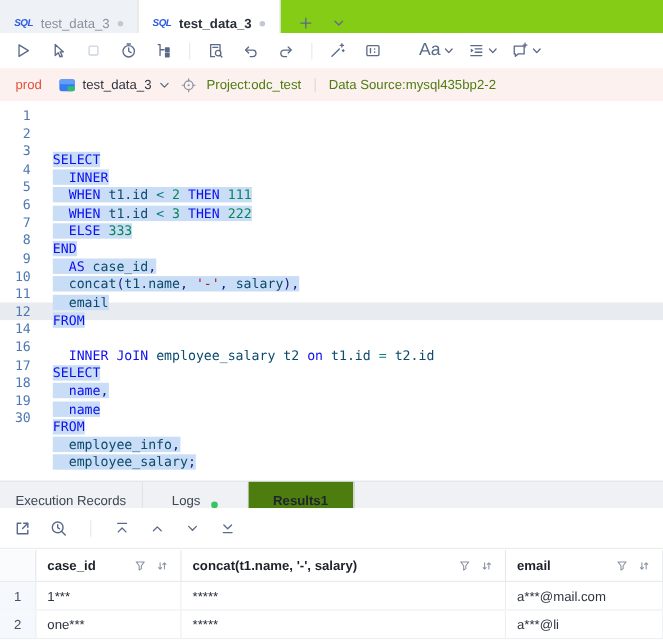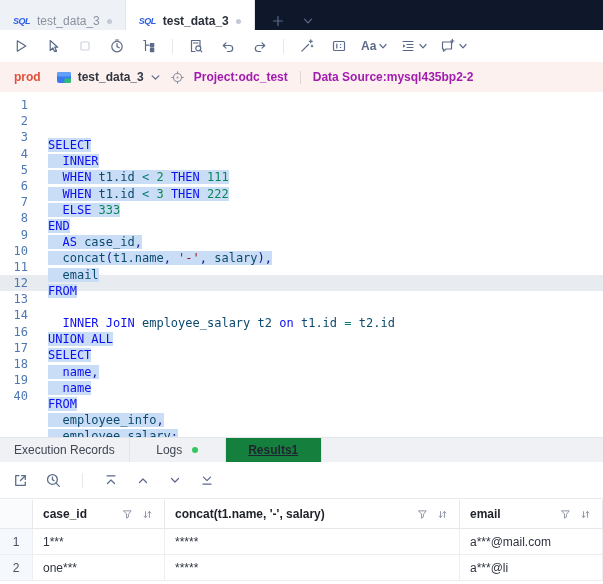--- a/index.html
+++ b/index.html
@@ -4,59 +4,59 @@
 <style>
   * { margin:0; padding:0; box-sizing:border-box; }
   html,body { width:603px; height:584px; }
   body { position:relative; font-family:"Liberation Sans", sans-serif; background:#fff; overflow:hidden; color:#2a2f3a; }
   svg { display:block; }
   .ic { stroke:#5a6a88; fill:none; stroke-width:1.2; stroke-linecap:round; stroke-linejoin:round; }
   .ic-muted { stroke:#8b93a3; }
   .ic-disabled { stroke:#ccd4e0; }
 
   
-  .tabbar { position:absolute; top:0; left:0; right:0; height:43px; background:#0f172a; border-bottom:1px solid #e6e9ee; display:flex; align-items:stretch; }
+  .tabbar { position:absolute; top:0; left:0; right:0; height:43px; background:#84cc16; border-bottom:1px solid #e6e9ee; display:flex; align-items:stretch; }
   .tab { display:flex; align-items:center; gap:7px; padding:0 13px; font-size:12px; color:#8a919f; background:#eef1f6; border-right:1px solid #e2e6ec; cursor:default; }
   .tab.active { background:#ffffff; color:#2a2f3a; font-weight:bold; }
   .sqlbadge { font-style:italic; font-weight:bold; font-size:9px; color:#2d5ce6; letter-spacing:-0.5px; }
   .moddot { width:5px; height:5px; border-radius:50%; background:#c3c9d4; }
   .tab-tools { display:flex; align-items:center; gap:4px; padding:0 10px; }
 
   
   .toolbar { position:absolute; top:30px; left:0; right:0; height:32px; background:#fff; display:flex; align-items:center; padding:0 8px; gap:6px; }
   .tbtn { width:26px; height:24px; display:flex; align-items:center; justify-content:center; border-radius:2px; }
   .tbtn-drop { display:flex; align-items:center; gap:2px; padding:0 3px; height:24px; }
   .sep { width:1px; height:15px; background:#e4e7ec; margin:0 4px; }
-  .aa-label { font-size:12px; font-weight:bold; color:#5a6a88; }
-
-  
-  .ctxbar { position:absolute; top:62px; left:0; right:0; height:30px; background:#fdf1ef; display:flex; align-items:center; padding:0 14px; font-size:12px; gap:9px;font-weight:bold; }
+  .aa-label { font-size:16px; font-weight:normal; color:#5a6a88;margin-left:20px; }
+
+  
+  .ctxbar { position:absolute; top:62px; left:0; right:0; height:30px; background:#fdf1ef; display:flex; align-items:center; padding:0 14px; font-size:12px; gap:9px; }
   .env { color:#e2503c; margin-right:6px; }
   .dbsel { display:flex; align-items:center; gap:6px; color:#30353f; }
-  .ctx-muted { color:#a21caf; }
+  .ctx-muted { color:#4d7c0f; }
   .ctx-div { width:1px; height:13px; background:#e3d4d2; margin:0 3px; }
 
   
   .editor { position:absolute; top:92px; left:0; right:0; height:345px; background:#fff; font-family:"DejaVu Sans Mono", monospace; font-size:12px; padding-top:5px; overflow:hidden; }
   .eline { display:flex; height:16.2px; line-height:16.2px; }
   .eline.cur { background:#e8ebf0; }
   .eln { width:28px; flex:none; text-align:right; color:#4d78b3; }
   .ecode { white-space:pre; padding-left:20px;margin-top:40px; }
   .sel { background:#c9ddf6; }
   .t-kw { color:#0d0ff0; }
   .t-id { color:#0c4a6e; }
   .t-num { color:#098658; }
   .t-str { color:#a31515; }
   .t-op { color:#0b7a7d; }
   .t-pl { color:#101a8e; }
 
   
   .panelbar { position:absolute; top:437px; left:0; right:0; height:25px; background:#eff1f4; border-top:1px solid #e2e5ea; display:flex; align-items:stretch; }
-  .ptab { display:flex; align-items:center; justify-content:center; gap:10px; padding:0 14px; min-width:96px; font-size:12px; color:#3f4654; border-right:1px solid #e0e3e8; cursor:default; }
-  .ptab.active { background:#15803d; color:#1f2430; font-weight:bold;text-decoration:underline; }
+  .ptab { display:flex; align-items:flex-end; justify-content:center; gap:10px; padding:0 14px; min-width:96px; font-size:12px; color:#3f4654; border-right:1px solid #e0e3e8; cursor:default; }
+  .ptab.active { background:#4d7c0f; color:#1f2430; font-weight:bold; }
   .gdot { width:6px; height:6px; border-radius:50%; background:#35c65f; }
 
   
   .rtoolbar { position:absolute; top:462px; left:0; right:0; height:37px; background:#fff; display:flex; align-items:center; padding:0 12px; gap:16px; border-bottom:1px solid #e9ebee; }
 
   
   .rtable { position:absolute; top:500px; left:0; right:0; font-size:12px; }
   .hrow { display:flex; height:29px; border-bottom:1px solid #e6e8ec; background:#fff; }
   .th { display:flex; align-items:center; padding:0 10px; font-weight:bold; color:#1d2129; border-right:1px solid #e6e8ec; }
   .th-icons { margin-left:auto; display:flex; align-items:center; gap:7px; }
@@ -255,45 +255,41 @@
         <span class="ecode"><span class="sel"><span class="t-kw">FROM</span></span></span>
       </div>
       <div class="eline">
         <span class="eln">11</span>
       </div>
       <div class="eline cur">
         <span class="eln">12</span>
         <span class="ecode"><span><span class="t-pl">  </span><span class="t-kw">INNER</span><span class="t-pl"> </span><span class="t-kw">JoIN</span><span class="t-pl"> </span><span class="t-id">employee_salary</span><span class="t-pl"> </span><span class="t-id">t2</span><span class="t-pl"> </span><span class="t-kw">on</span><span class="t-pl"> </span><span class="t-id">t1.id</span><span class="t-pl"> </span><span class="t-op">=</span><span class="t-pl"> </span><span class="t-id">t2.id</span></span></span>
       </div>
       <div class="eline">
-        <span class="eln">13</span>
-        <span class="ecode"><span class="sel"><span class="t-kw">UNION</span><span class="t-pl"> </span><span class="t-kw">ALL</span></span></span>
-      </div>
-      <div class="eline">
         <span class="eln">14</span>
         <span class="ecode"><span class="sel"><span class="t-kw">SELECT</span></span></span>
       </div>
       <div class="eline">
         <span class="eln">16</span>
         <span class="ecode"><span class="sel"><span class="t-pl">  </span><span class="t-kw">name</span><span class="t-pl">,</span></span></span>
       </div>
       <div class="eline">
         <span class="eln">17</span>
         <span class="ecode"><span class="sel"><span class="t-pl">  </span><span class="t-kw">name</span></span></span>
       </div>
       <div class="eline">
         <span class="eln">18</span>
         <span class="ecode"><span class="sel"><span class="t-kw">FROM</span></span></span>
       </div>
       <div class="eline">
         <span class="eln">19</span>
         <span class="ecode"><span class="sel"><span class="t-pl">  </span><span class="t-id">employee_info</span><span class="t-pl">,</span></span></span>
       </div>
       <div class="eline">
-        <span class="eln">40</span>
+        <span class="eln">30</span>
         <span class="ecode"><span class="sel"><span class="t-pl">  </span><span class="t-id">employee_salary</span><span class="t-pl">;</span></span></span>
       </div>
     </div>
 </div>
 
 <div class="panelbar">
   <div class="ptab">
     <span>Execution Records</span>
   </div>
   <div class="ptab">

